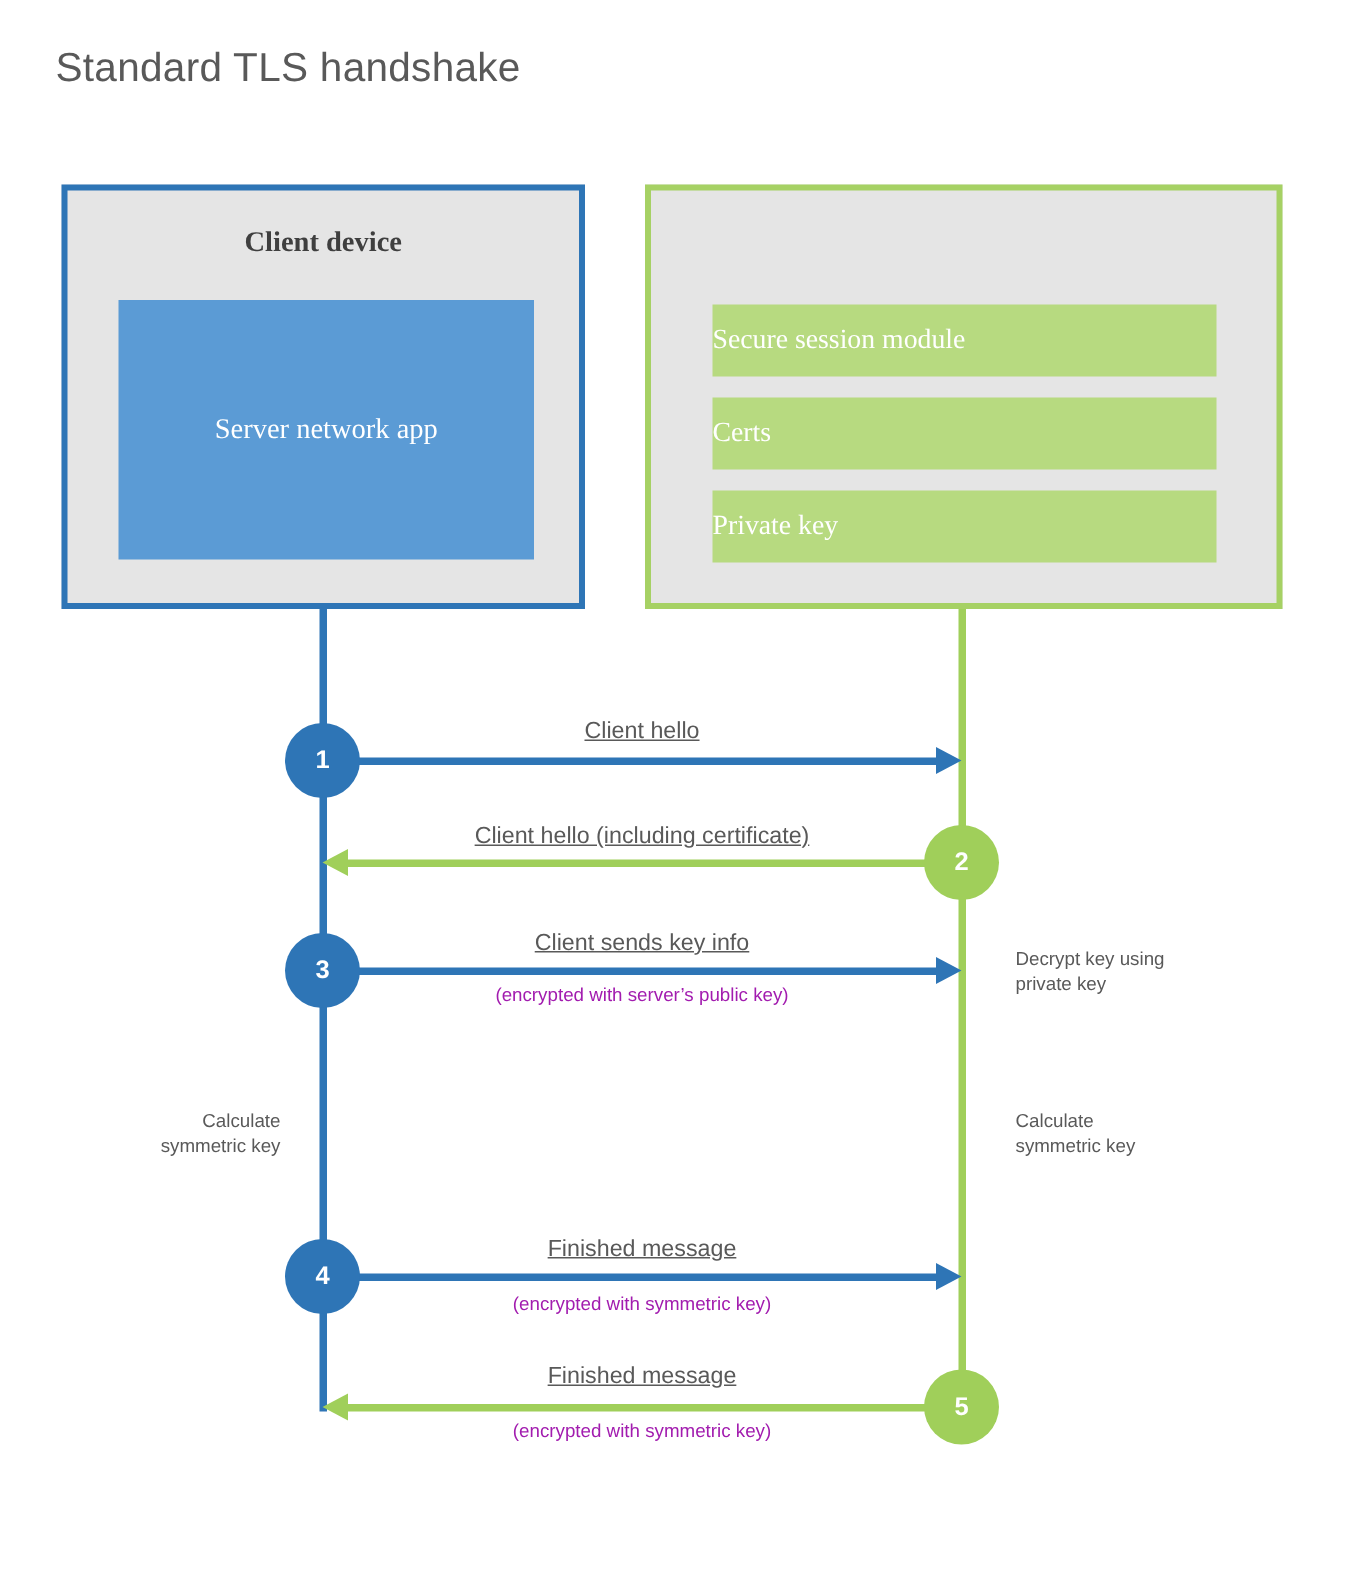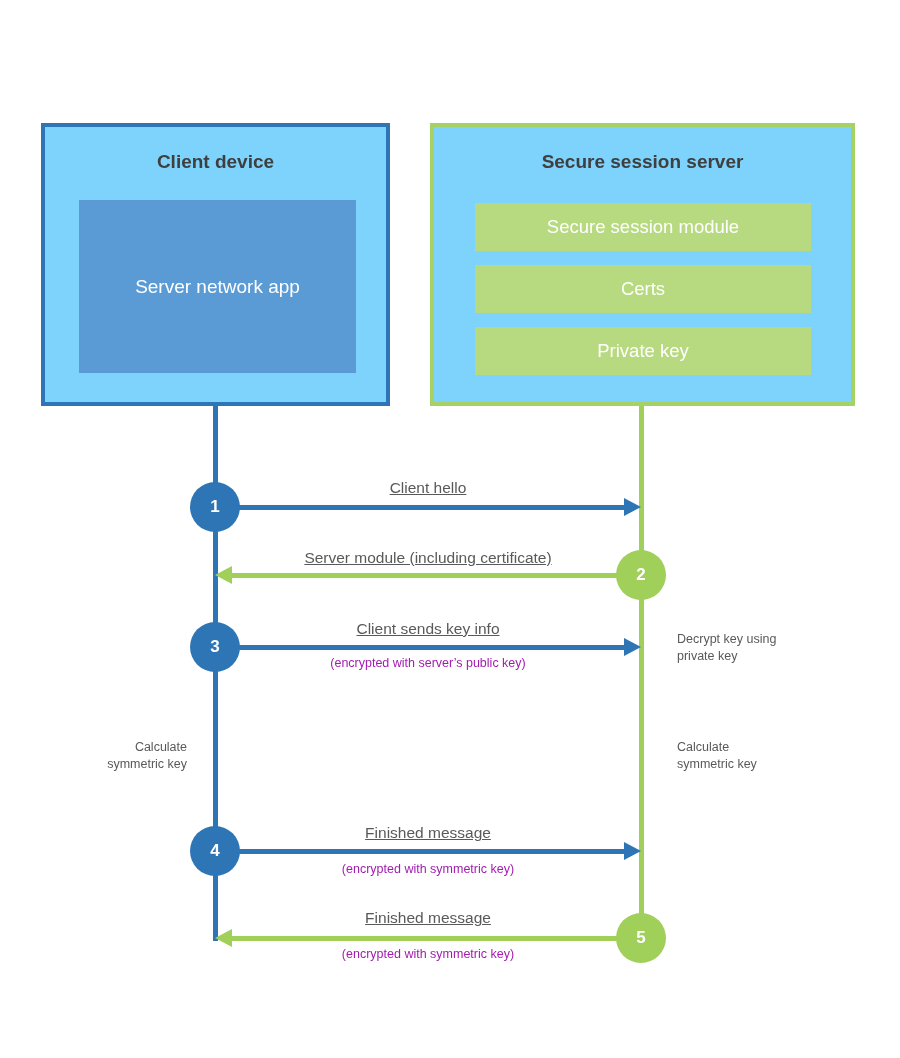--- a/index.html
+++ b/index.html
@@ -6,36 +6,36 @@
   #canvas{
     position:relative;width:900px;height:1058px;background:#ffffff;overflow:hidden;
     font-family:"Liberation Sans","DejaVu Sans",sans-serif;
   }
   .abs{position:absolute;}
   
   .page-title{
     left:37px;top:30px;font-size:27px;font-weight:300;color:#595959;letter-spacing:.2px;
   }
   
-  .actor-box{box-sizing:border-box;background:#7dd3fc;}
+  .actor-box{box-sizing:border-box;background:#e5e5e5;font-family:Liberation Serif, serif;}
   .client-box{left:41px;top:123px;width:349px;height:283px;border:4px solid #2e75b6;}
   .server-box{left:430px;top:123px;width:425px;height:283px;border:4px solid #a6d164;}
   .actor-title{
     position:absolute;left:0;right:0;top:24px;text-align:center;
     font-size:19px;font-weight:700;color:#3f3f3f;
   }
   .client-app{
     position:absolute;left:34px;top:73px;width:277px;height:173px;background:#5b9bd5;
     display:flex;align-items:center;justify-content:center;text-align:center;
     color:#ffffff;font-size:19px;line-height:1.55;
   }
   .client-app span{display:block;max-width:170px;}
   .server-bar{
     position:absolute;left:41px;width:336px;height:48px;background:#b7da80;
-    display:flex;align-items:center;justify-content:center;
+    display:flex;align-items:center;justify-content:flex-start;
     color:#ffffff;font-size:18.5px;
   }
   
   .lifeline{width:5px;}
   .lifeline.blue{background:#2e75b6;}
   .lifeline.green{background:#a0cf5a;}
   
   .step-circle{
     width:50px;height:50px;border-radius:50%;
     display:flex;align-items:center;justify-content:center;
@@ -60,30 +60,30 @@
   
   .side-note{color:#595959;font-size:12.5px;line-height:1.35;width:140px;}
   .side-note.right{text-align:left;}
   .side-note.left{text-align:right;}
 </style>
 </head>
 <body>
 
 <div id="canvas">
 
+  <div class="abs page-title">Standard TLS handshake</div>
 
   <div class="abs actor-box client-box">
     <div class="actor-title">Client device</div>
     <div class="client-app">
       <span>Server network app</span>
     </div>
   </div>
 
   <div class="abs actor-box server-box">
-    <div class="actor-title">Secure session server</div>
     <div class="server-bar" style="top:76px;">
       <span>Secure session module</span>
     </div>
     <div class="server-bar" style="top:138px;">
       <span>Certs</span>
     </div>
     <div class="server-bar" style="top:200px;">
       <span>Private key</span>
     </div>
   </div>
@@ -91,21 +91,21 @@
   <div class="abs lifeline blue" style="left:213px;top:406px;height:535px;"></div>
   <div class="abs lifeline green" style="left:639px;top:406px;height:532px;"></div>
 
   <div class="abs msg-label" style="top:479px;">Client hello</div>
   <div class="abs arrow-line blue" style="left:215px;top:505px;width:409px;"></div>
   <div class="abs arrow-head right" style="left:624px;top:498px;"></div>
   <div class="abs step-circle blue" style="left:190px;top:482px;">
     <span>1</span>
   </div>
 
-  <div class="abs msg-label" style="top:549px;">Server module (including certificate)</div>
+  <div class="abs msg-label" style="top:549px;">Client hello (including certificate)</div>
   <div class="abs arrow-head left" style="left:215px;top:566px;"></div>
   <div class="abs arrow-line green" style="left:232px;top:573px;width:409px;"></div>
   <div class="abs step-circle green" style="left:616px;top:550px;">
     <span>2</span>
   </div>
 
   <div class="abs msg-label" style="top:620px;">Client sends key info</div>
   <div class="abs arrow-line blue" style="left:215px;top:645px;width:409px;"></div>
   <div class="abs arrow-head right" style="left:624px;top:638px;"></div>
   <div class="abs msg-sublabel" style="top:656px;">(encrypted with server’s public key)</div>

